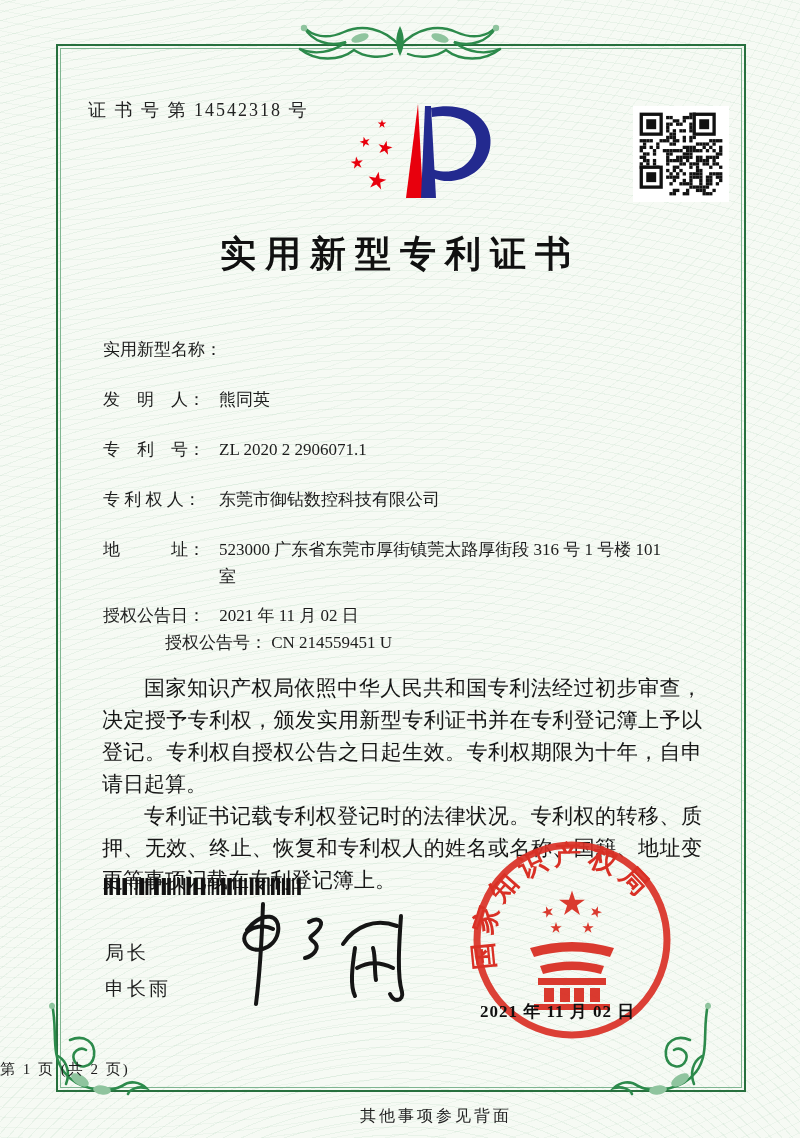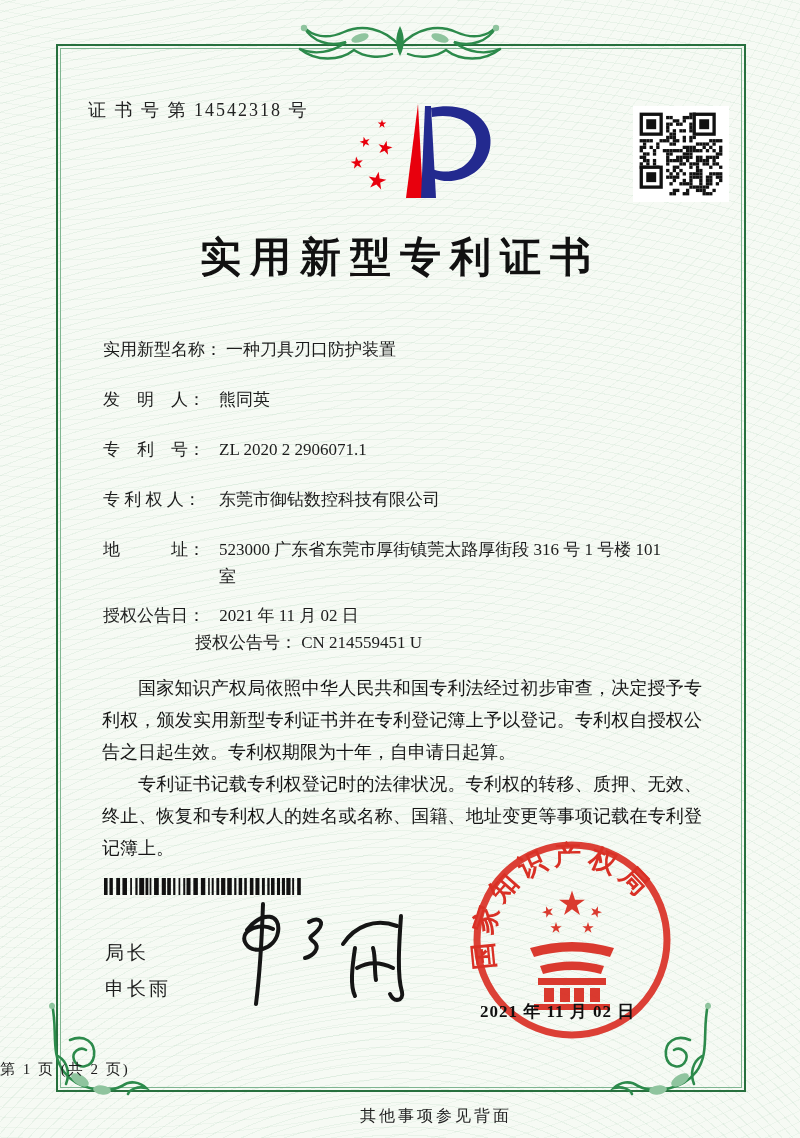--- a/index.html
+++ b/index.html
@@ -12,28 +12,28 @@
       repeating-radial-gradient(circle at 50% 130%, rgba(110,175,130,0.10) 0 1px, transparent 1px 8px),
       repeating-radial-gradient(circle at 10% -30%, rgba(110,175,130,0.07) 0 1px, transparent 1px 10px);
   }
   .frame-outer{position:absolute;top:44px;left:56px;right:54px;bottom:46px;border:2px solid #27703e;}
   .frame-inner{position:absolute;top:2px;left:2px;right:2px;bottom:2px;border:1px solid #7fb591;}
   .ornament{position:absolute;pointer-events:none;}
   .cert-no{position:absolute;left:88px;top:98px;font-size:18px;letter-spacing:2px;color:#222;}
   .logo{position:absolute;left:332px;top:92px;}
   .qr{position:absolute;left:633px;top:106px;width:96px;height:96px;background:#fff;}
   .title{position:absolute;left:0;top:230px;width:100%;text-align:center;
-         font-size:41px;font-weight:700;letter-spacing:9px;color:#111;}
+         font-size:36px;font-weight:700;letter-spacing:9px;color:#111;}
   .fields{position:absolute;left:103px;top:336px;width:620px;font-size:17px;}
   .field-row{margin-bottom:23px;line-height:27px;display:flex;align-items:flex-start;}
   .field-label{display:inline-block;min-width:112px;white-space:nowrap;}
   .field-value{margin-left:4px;max-width:505px;}
   .grant-row{display:flex;flex-direction:column;}
-  .grant-right{margin-left:92px;}
-  .paras{position:absolute;left:102px;top:672px;width:600px;font-size:18px;line-height:32px;
+  .grant-right{margin-left:62px;}
+  .paras{position:absolute;left:102px;top:672px;width:600px;font-size:21px;line-height:32px;
          font-family:"Liberation Serif","DejaVu Serif",serif;color:#161616;}
   .paras p{margin:0;text-indent:2em;text-align:justify;}
   .barcode{position:absolute;left:104px;top:878px;width:198px;height:17px;}
   .signatory-title{position:absolute;left:105px;top:940px;font-size:19px;letter-spacing:3px;}
   .signatory-name{position:absolute;left:105px;top:976px;font-size:19px;letter-spacing:3px;}
   .signature{position:absolute;left:205px;top:896px;}
   .seal{position:absolute;left:468px;top:836px;}
   .seal-date{position:absolute;left:480px;top:1000px;font-size:17px;font-weight:700;letter-spacing:1px;color:#101010;}
   .footer-page{position:absolute;left:0;top:1060px;width:100%;text-align:left;font-size:15px;letter-spacing:2px;}
   .back-note{position:absolute;left:0;top:1106px;width:100%;text-align:center;font-size:16px;letter-spacing:3px;color:#222;margin-left:36px;}
@@ -328,21 +328,20 @@
     <rect x="2" y="18" width="7" height="7" fill="#111"></rect>
     <rect x="3" y="19" width="5" height="5" fill="#fff"></rect>
     <rect x="4" y="20" width="3" height="3" fill="#111"></rect>
   </svg>
 
 <div class="title">实用新型专利证书</div>
 
 <div class="fields">
   <div class="field-row">
     <span class="field-label">实用新型名称：</span>
-    <span class="field-value">一种刀具刃口防护装置</span>
   </div>
   <div class="field-row">
     <span class="field-label">发　明　人：</span>
     <span class="field-value">熊同英</span>
   </div>
   <div class="field-row">
     <span class="field-label">专　利　号：</span>
     <span class="field-value">ZL 2020 2 2906071.1</span>
   </div>
   <div class="field-row">

